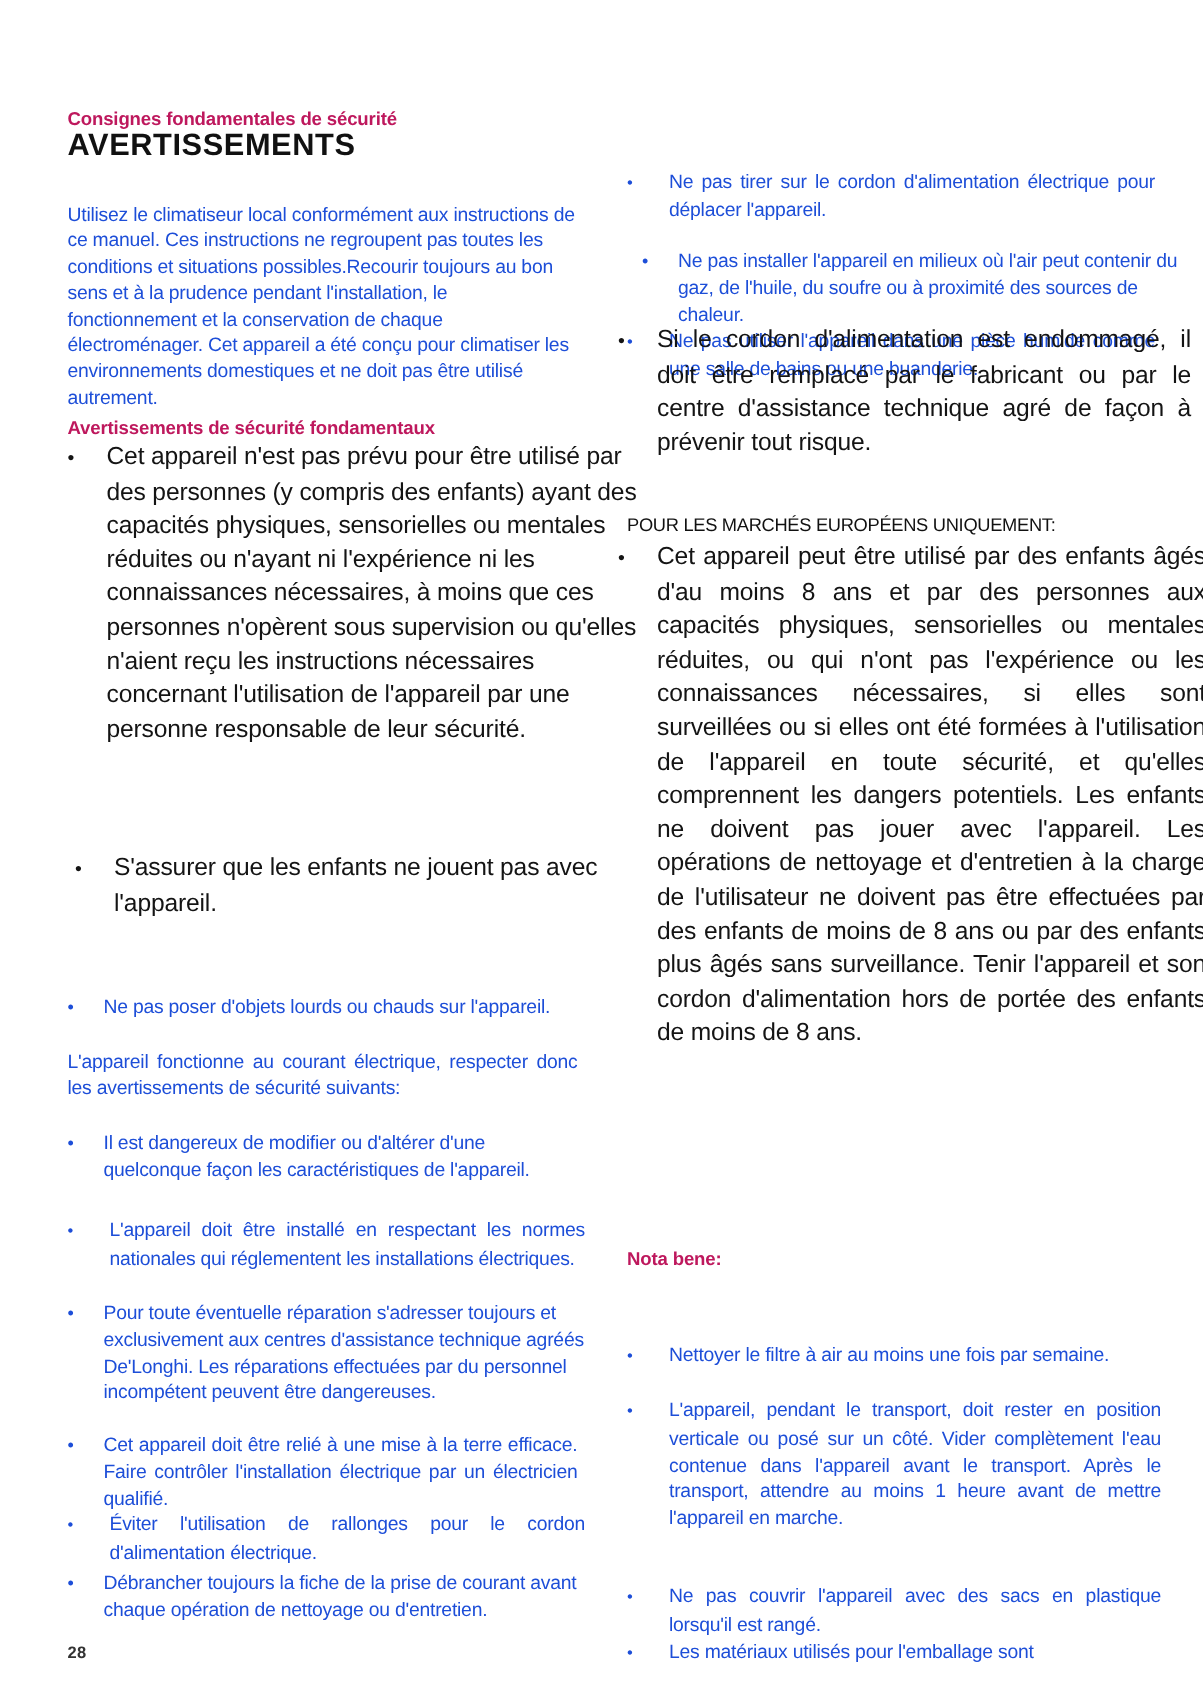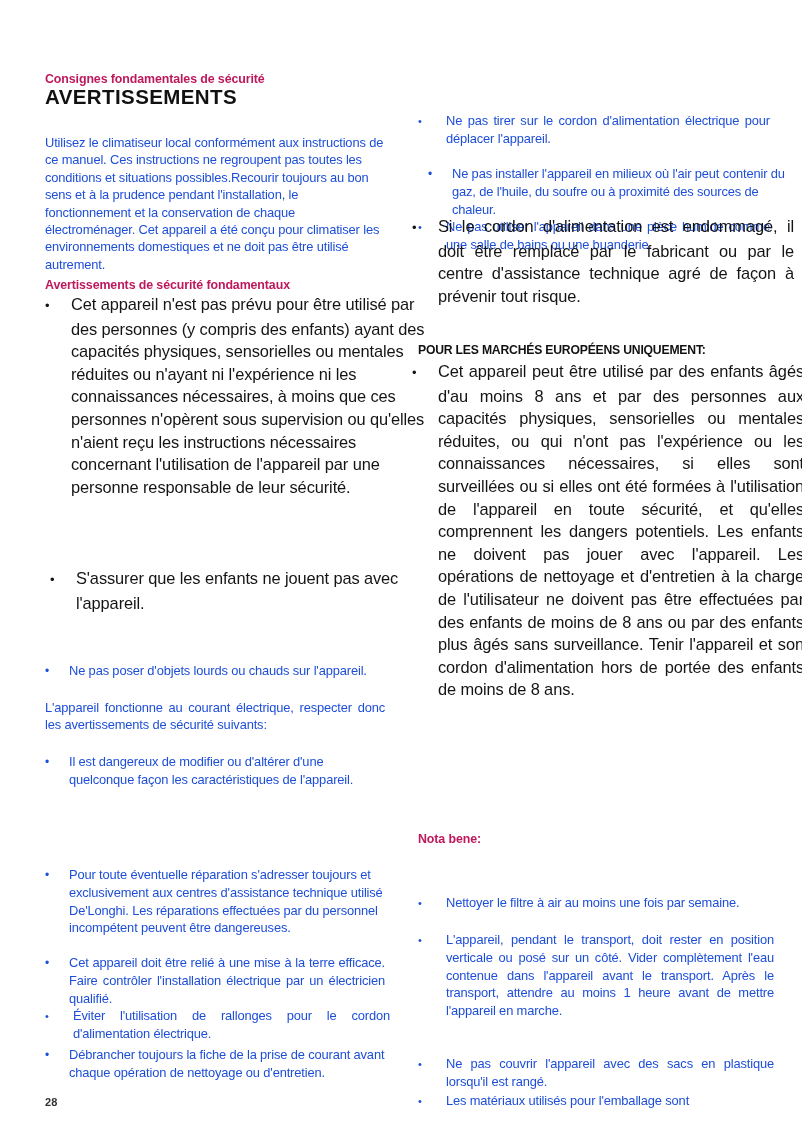--- a/index.html
+++ b/index.html
@@ -44,21 +44,21 @@
 
   .sec-head {
     font-size: 12.4px;
     font-weight: bold;
     color: #be185d;
     letter-spacing: -0.1px;
   }
 
   .allcaps-head {
     font-size: 12.2px;
-    font-weight: bold;
+    font-weight: normal;
     color: #111;
     letter-spacing: -0.2px;
   }
 
   
   .p-norm {
     font-size: 12.9px;
     line-height: 17.4px;
     color: #1d4ed8;
     letter-spacing: -0.15px;
@@ -178,24 +178,29 @@
   </div>
 
   <div class="blk p-norm just" style="left:45px; top:653px; width:340px;">L'appareil fonctionne au courant électrique, respecter donc les avertissements de sécurité suivants:</div>
 
   <div class="blk p-norm" style="left:45px; top:707px; width:345px;">
     <ul class="blist hang">
       <li>Il est dangereux de modifier ou d'altérer d'une quelconque façon les caractéristiques de l'appareil.</li>
     </ul>
   </div>
 
+  <div class="blk p-norm just" style="left:45px; top:765px; width:345px;">
+    <ul class="blist wide">
+      <li>L'appareil doit être installé en respectant les normes nationales qui réglementent les installations électriques.</li>
+    </ul>
+  </div>
 
   <div class="blk p-norm" style="left:45px; top:820px; width:345px;">
     <ul class="blist hang">
-      <li>Pour toute éventuelle réparation s'adresser toujours et exclusivement aux centres d'assistance technique utilisé De'Longhi. Les réparations effectuées par du personnel incompétent peuvent être dangereuses.</li>
+      <li>Pour toute éventuelle réparation s'adresser toujours et exclusivement aux centres d'assistance technique agréés De'Longhi. Les réparations effectuées par du personnel incompétent peuvent être dangereuses.</li>
     </ul>
   </div>
 
   <div class="blk p-norm just" style="left:45px; top:908px; width:340px;">
     <ul class="blist hang">
       <li>Cet appareil doit être relié à une mise à la terre efficace. Faire contrôler l'installation électrique par un électricien qualifié.</li>
     </ul>
   </div>
 
   <div class="blk p-norm" style="left:45px; top:1000px; width:345px;">

